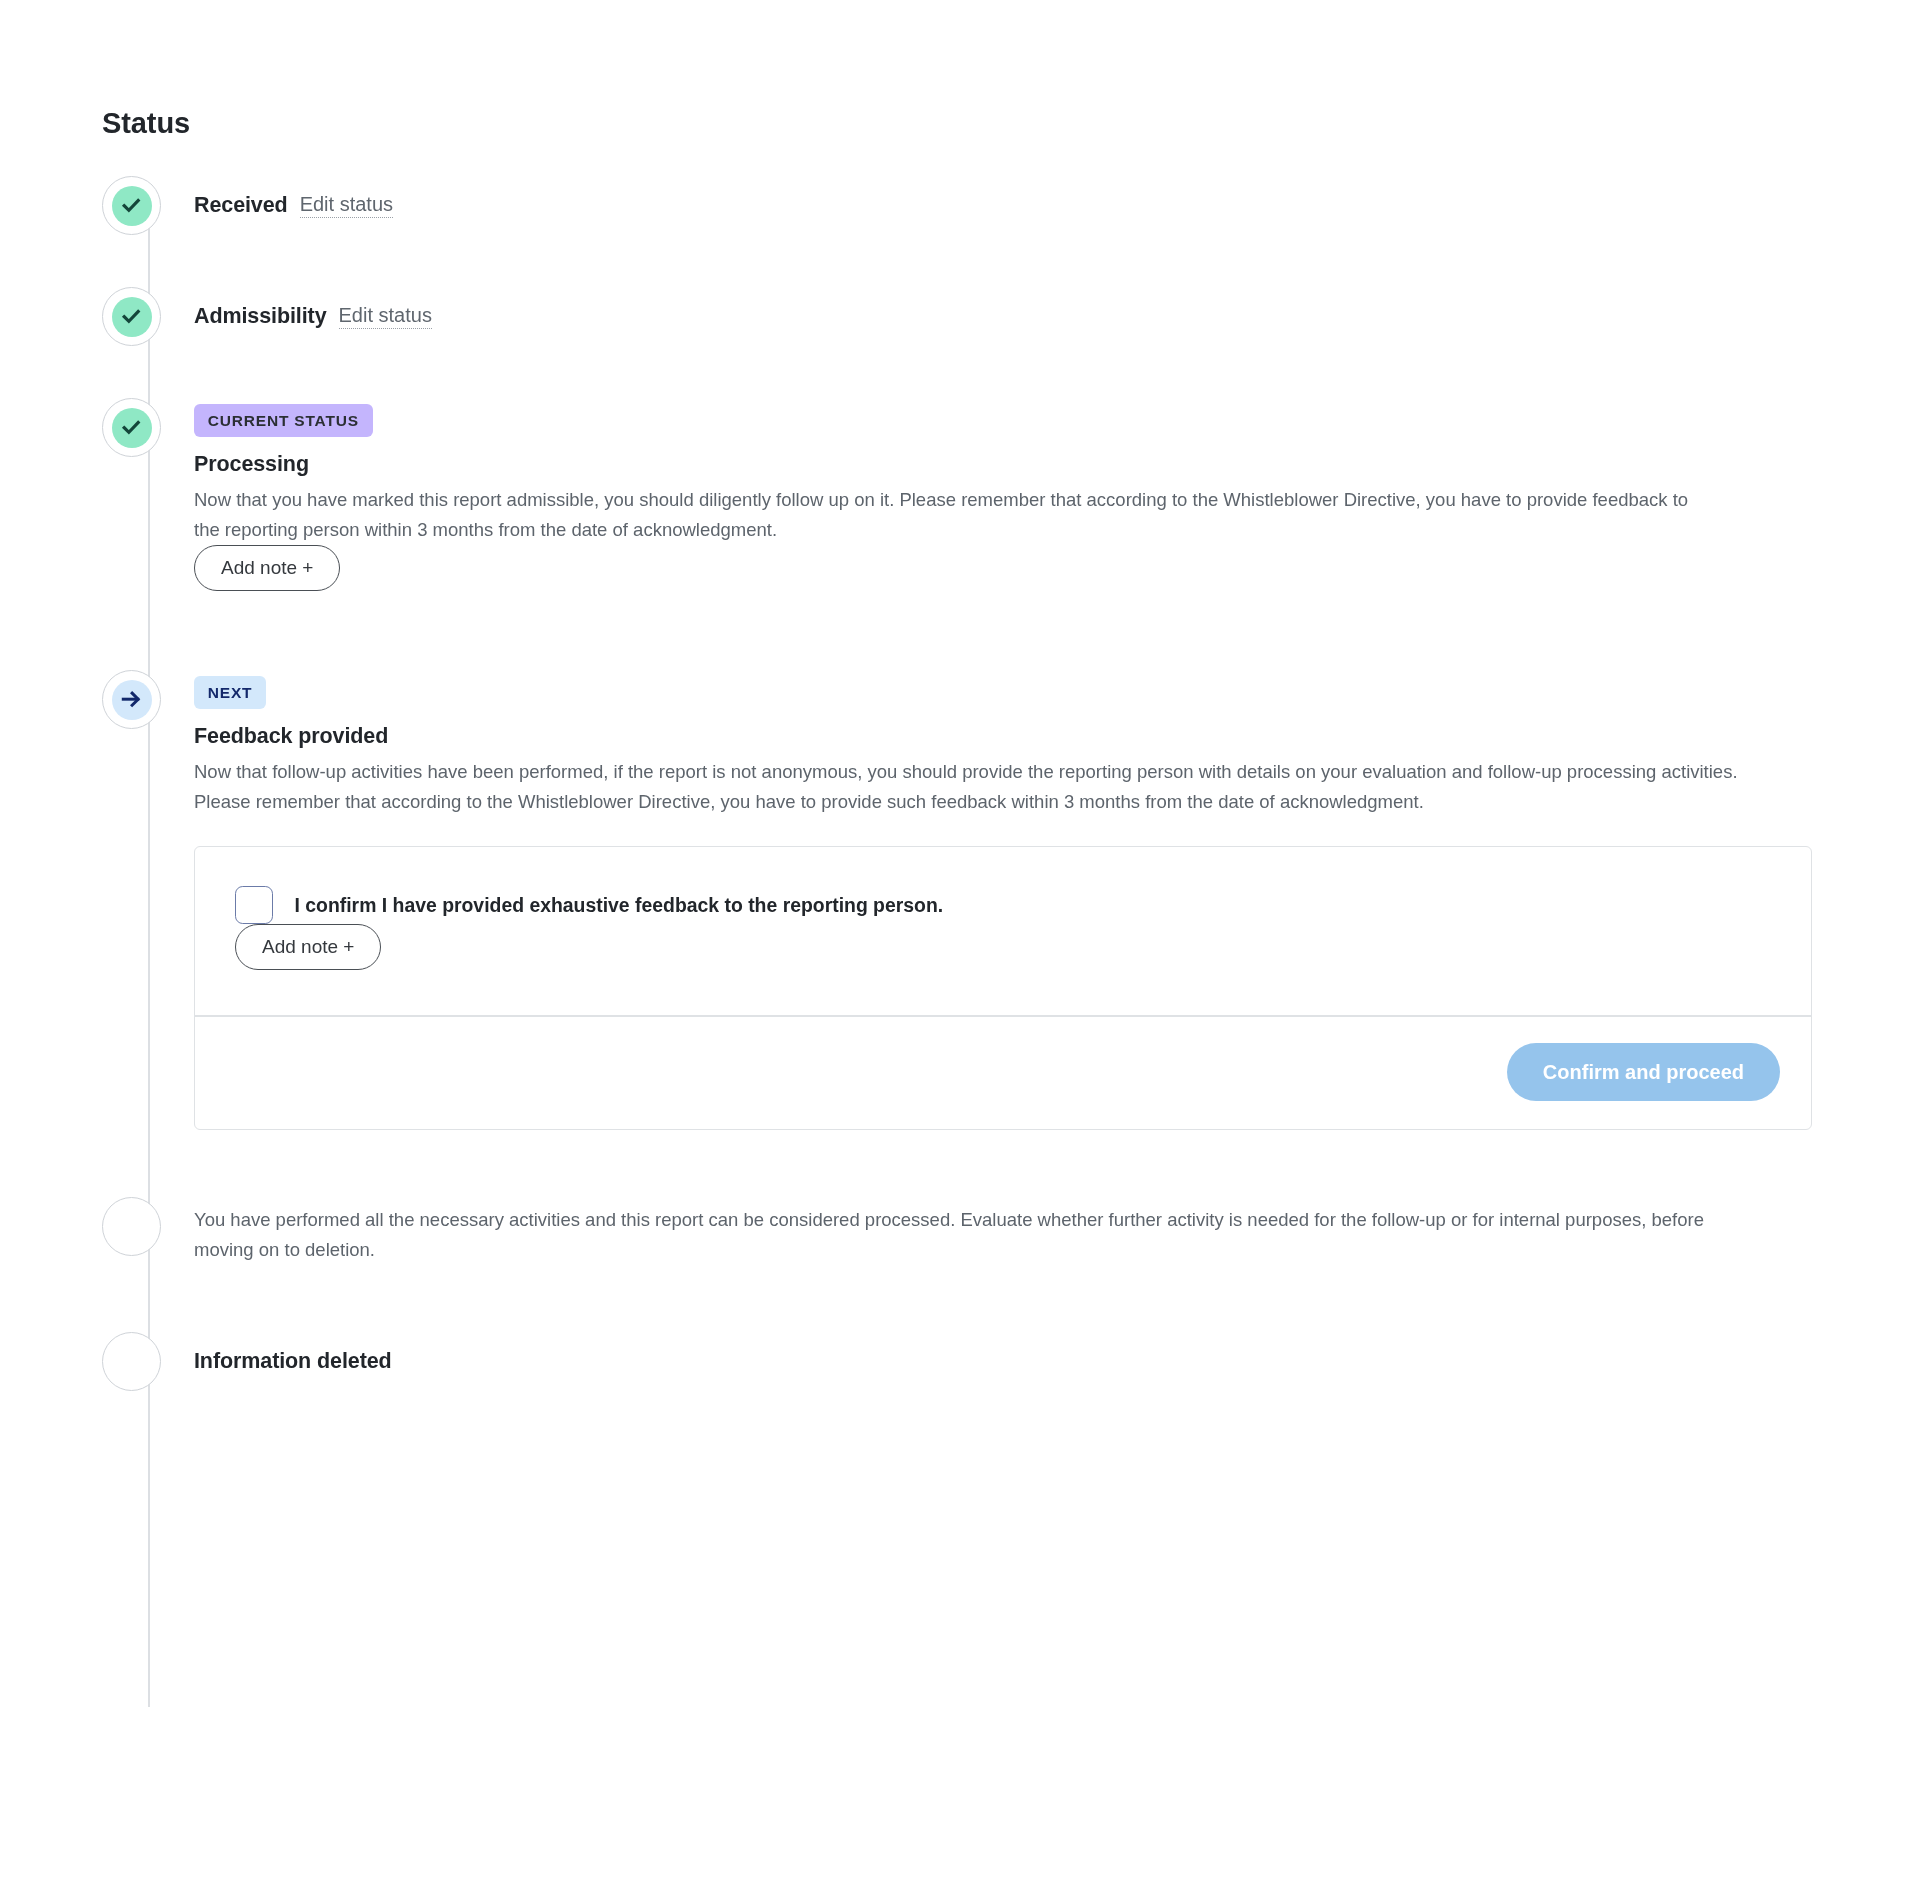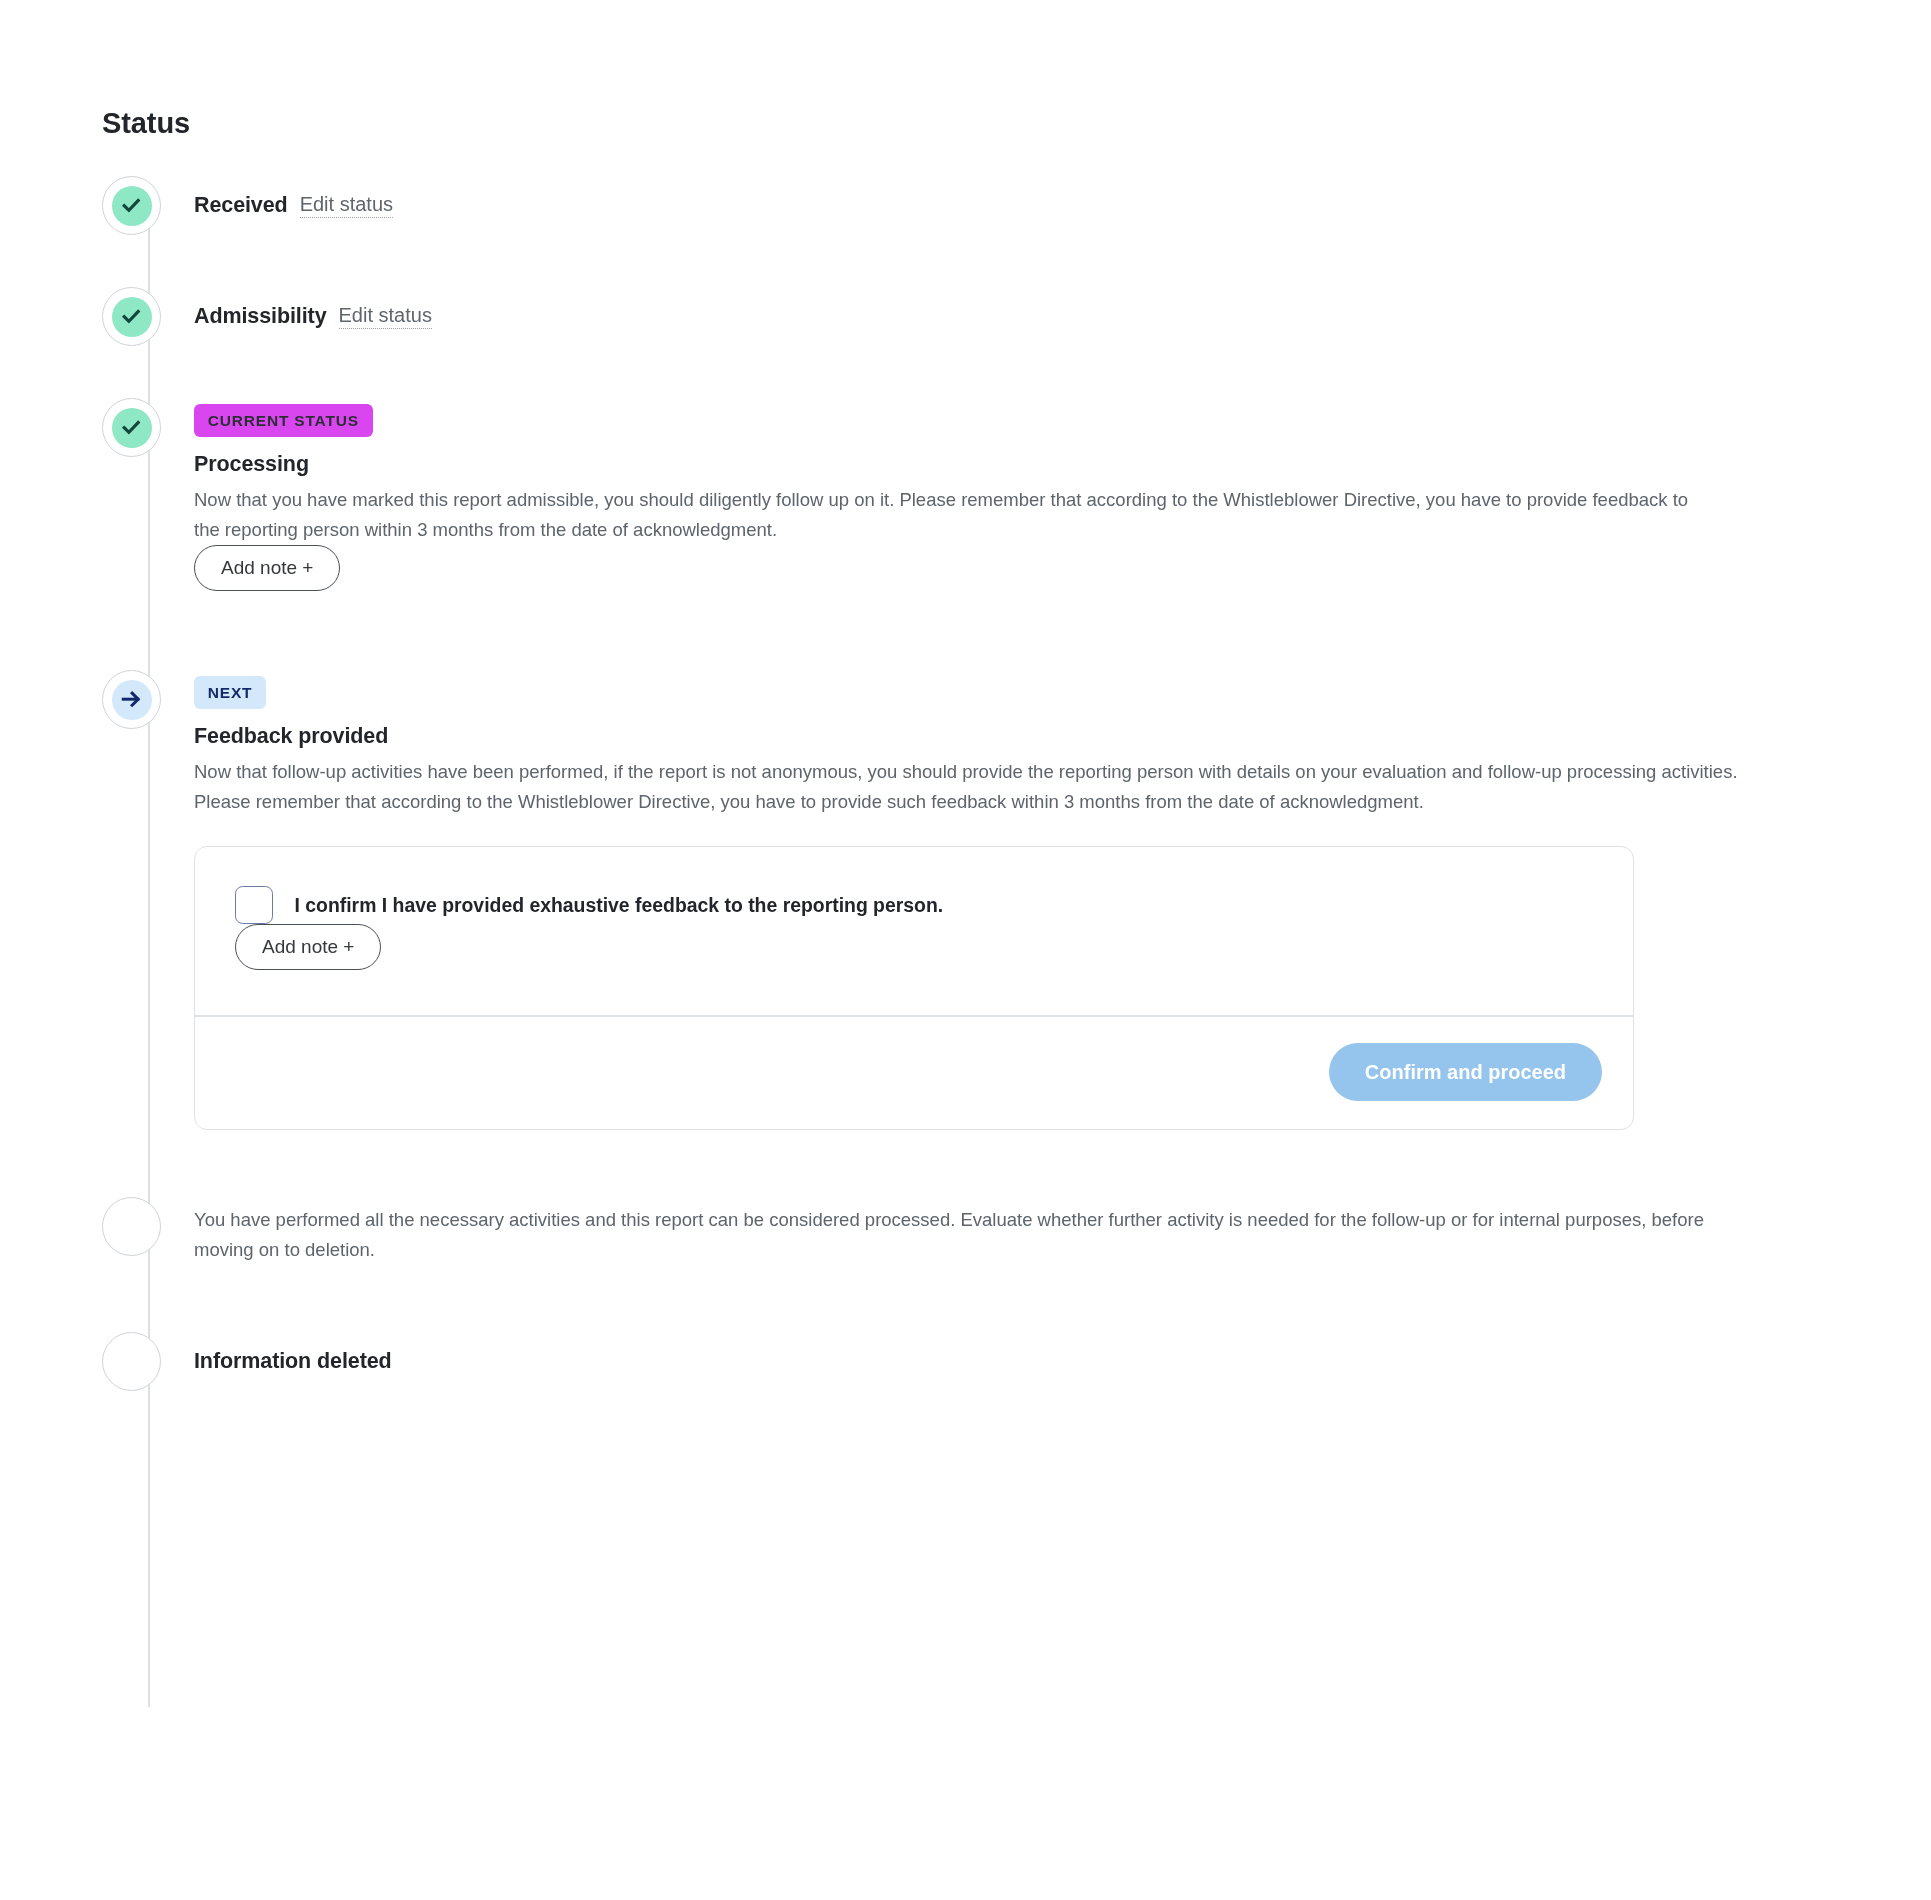--- a/index.html
+++ b/index.html
@@ -117,21 +117,21 @@
   .badge {
     display: inline-block;
     font-size: 15.5px;
     font-weight: 700;
     letter-spacing: 0.8px;
     padding: 7.7px 13.8px 6.9px;
     border-radius: 6px;
     margin-top: 6px;
   }
   .badge.current {
-    background: #d946ef;
+    background: #c4b5fd;
     color: #2b2f34;
   }
   .badge.next {
     background: #d3e8fb;
     color: #14296b;
   }
 
   .step-heading {
     font-size: 21.5px;
     font-weight: 700;
@@ -160,24 +160,24 @@
     border: 1.7px solid #4a4f55;
     border-radius: 34px;
     padding: 12px 26px 13px;
     cursor: pointer;
     line-height: 1;
   }
 
   
   .card {
     margin-top: 29px;
-    width: 1440px;
+    width: 1618px;
     background: #ffffff;
     border: 1.7px solid #dfe2e5;
-    border-radius: 13px;
+    border-radius: 6px;
     overflow: hidden;
   }
   .card-body {
     padding: 39px 40px 45px;
   }
   .confirm-row {
     display: flex;
     align-items: center;
     gap: 21.5px;
   }

